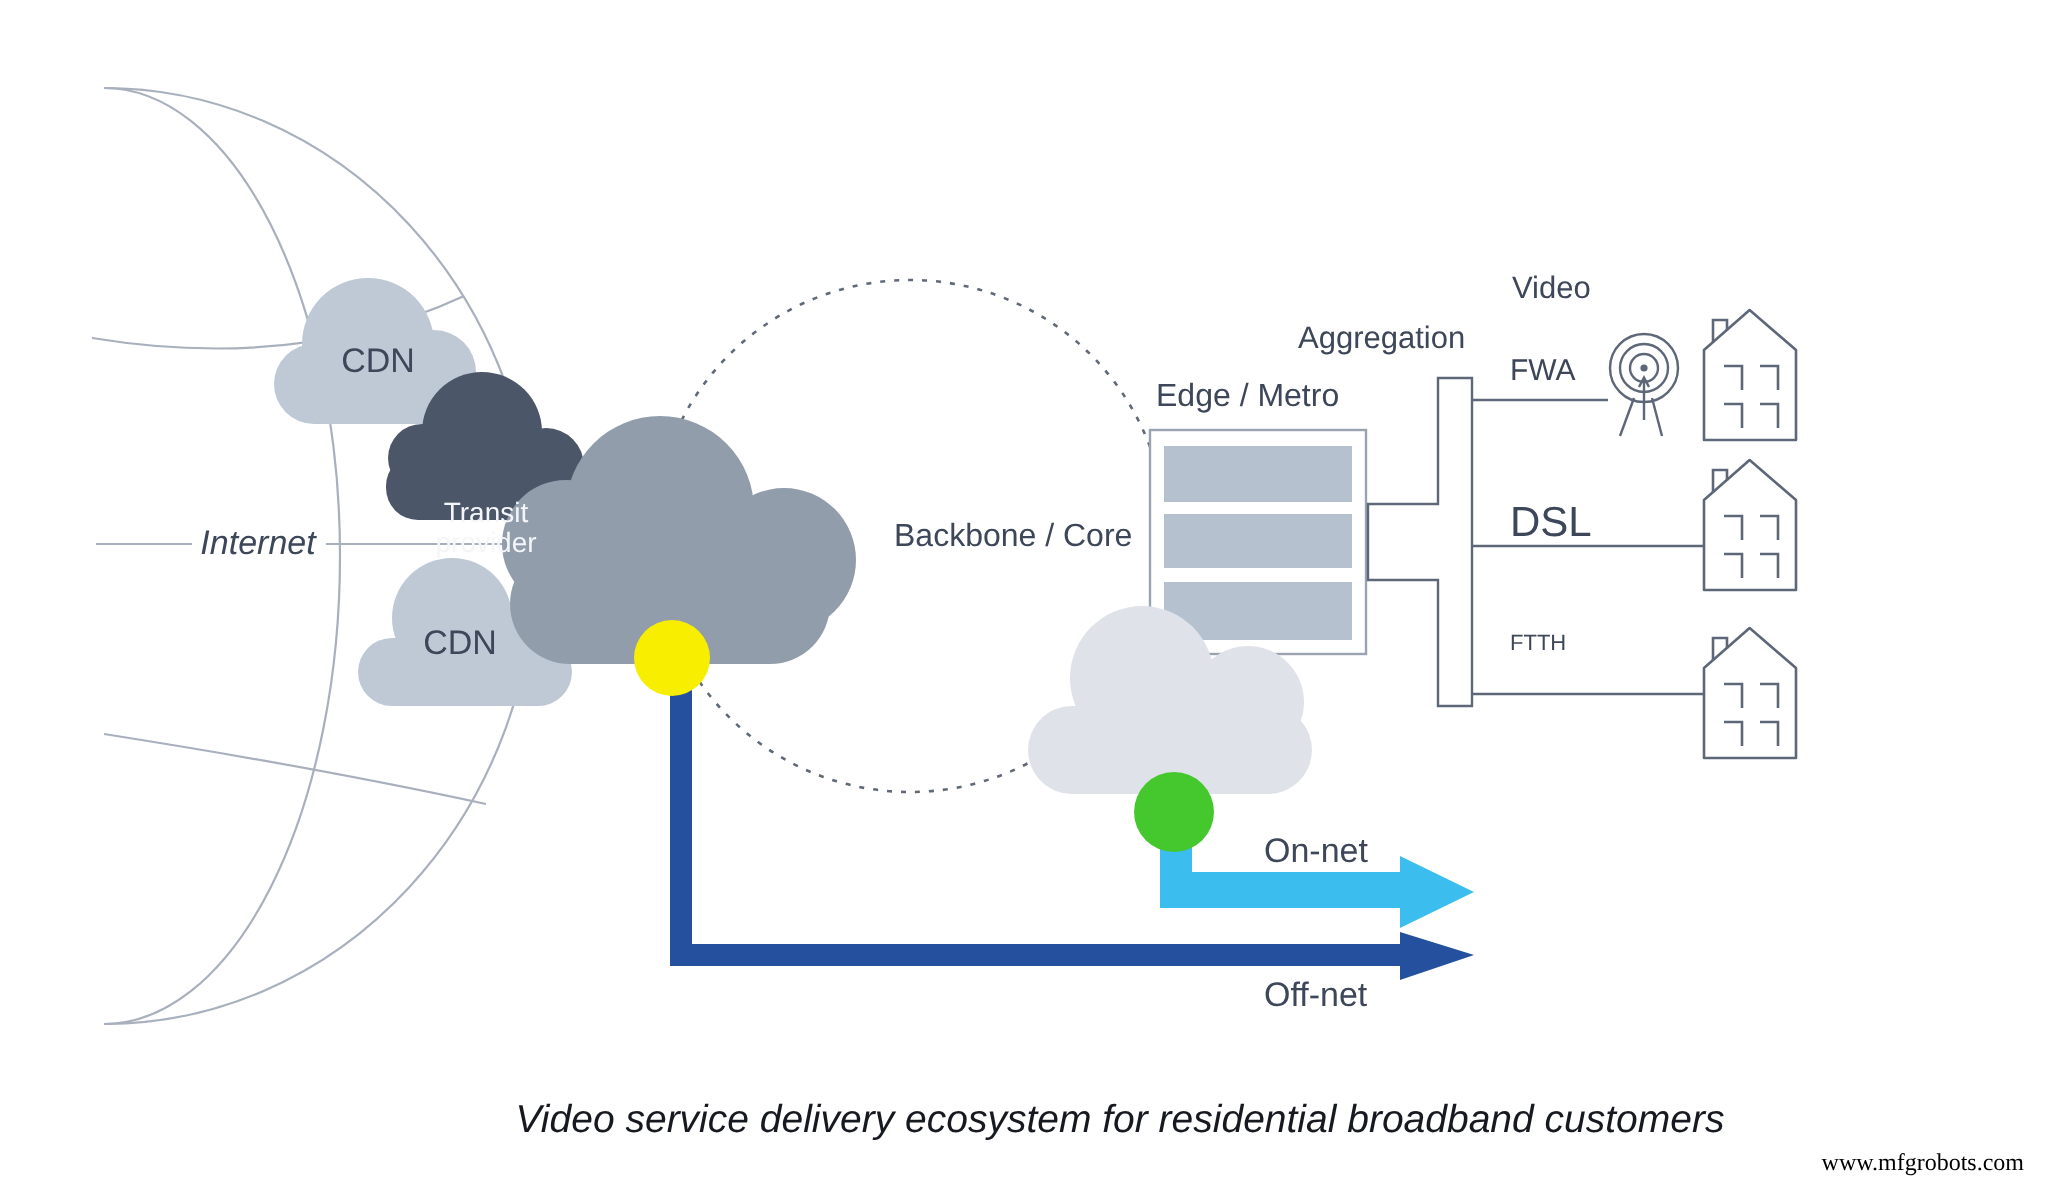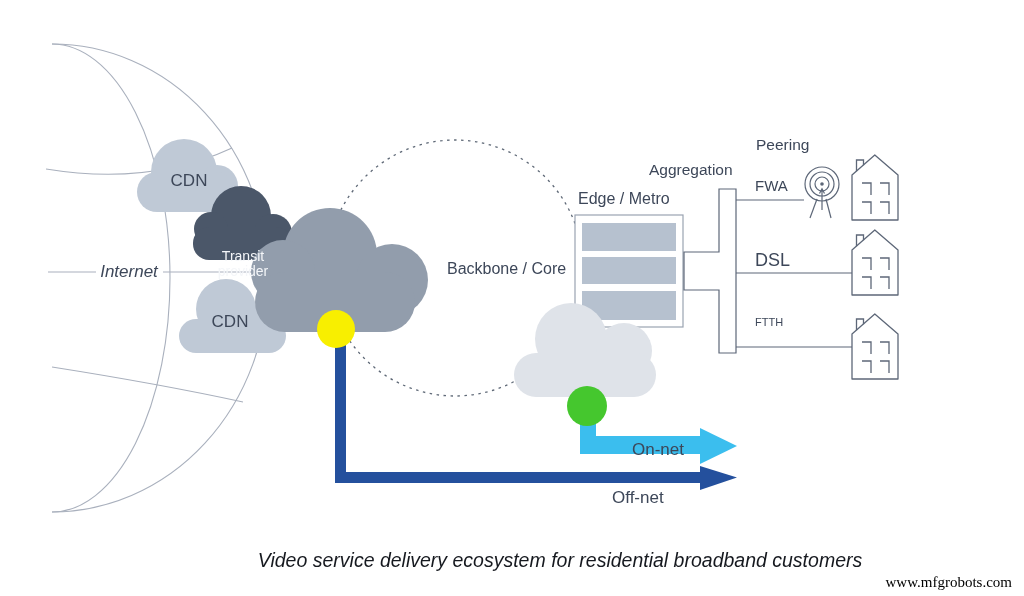--- a/index.html
+++ b/index.html
@@ -13,31 +13,31 @@
   .lbl-internet{left:94px;top:262px;width:70px;text-align:center;font-size:17px;font-style:italic;}
   .lbl-cdn-top{left:154px;top:171px;width:70px;text-align:center;font-size:17px;}
   .lbl-transit{left:203px;top:212px;width:80px;font-size:14px;line-height:1.05;color:#f4f6f9;margin-top:37px;}
   .lbl-peering{left:264px;top:278px;width:140px;text-align:center;font-size:20px;color:#edf0f4;}
   .lbl-cdn-bottom{left:195px;top:312px;width:70px;text-align:center;font-size:17px;}
   .lbl-backbone{left:447px;top:260px;font-size:16px;}
   .lbl-edge{left:578px;top:190px;font-size:16px;}
   .lbl-aggregation{left:649px;top:161px;font-size:15.5px;}
   .lbl-access{left:756px;top:136px;font-size:15.5px;}
   .lbl-fwa{left:755px;top:177px;font-size:15px;}
-  .lbl-dsl{left:755px;top:250px;font-size:18px;}
+  .lbl-dsl{left:755px;top:250px;font-size:21px;}
   .lbl-ftth{left:755px;top:316px;font-size:11px;}
   .lbl-localcdn{left:534px;top:341px;width:100px;font-size:16.5px;line-height:1.1;}
-  .lbl-onnet{left:632px;top:416px;font-size:17px;margin-top:24px;}
-  .lbl-offnet{left:612px;top:488px;font-size:17px;}
+  .lbl-onnet{left:632px;top:416px;font-size:17px;}
+  .lbl-offnet{left:632px;top:488px;font-size:17px;}
   .caption{
     position:absolute;left:0;top:549px;width:100%;text-align:center;
     font-size:19.5px;font-style:italic;font-weight:500;color:#16191f;margin-left:48px;
   }
   .watermark{
-    position:absolute;right:12px;top:574px;font-size:15px;color:#000;
+    position:absolute;right:12px;top:574px;font-size:12px;color:#000;
     font-family:"Liberation Serif","DejaVu Serif",serif;
   }
 </style>
 </head>
 <body>
 
 <div id="stage">
 
   <svg id="diagram-svg" width="1024" height="596" viewBox="0 0 1024 596">
 
@@ -142,21 +142,21 @@
     <circle cx="587" cy="406" r="20" fill="#45c72e"></circle>
   </svg>
 
   <div class="lbl lbl-internet">Internet</div>
   <div class="lbl lbl-cdn-top">CDN</div>
   <div class="lbl lbl-transit wrap">Transit provider</div>
   <div class="lbl lbl-cdn-bottom">CDN</div>
   <div class="lbl lbl-backbone">Backbone / Core</div>
   <div class="lbl lbl-edge">Edge / Metro</div>
   <div class="lbl lbl-aggregation">Aggregation</div>
-  <div class="lbl lbl-access">Peering</div>
+  <div class="lbl lbl-access">Video</div>
   <div class="lbl lbl-fwa">FWA</div>
   <div class="lbl lbl-dsl">DSL</div>
   <div class="lbl lbl-ftth">FTTH</div>
   <div class="lbl lbl-onnet">On-net</div>
   <div class="lbl lbl-offnet">Off-net</div>
 
   <div class="caption">Video service delivery ecosystem for residential broadband customers</div>
   <div class="watermark">www.mfgrobots.com</div>
 </div>
 

